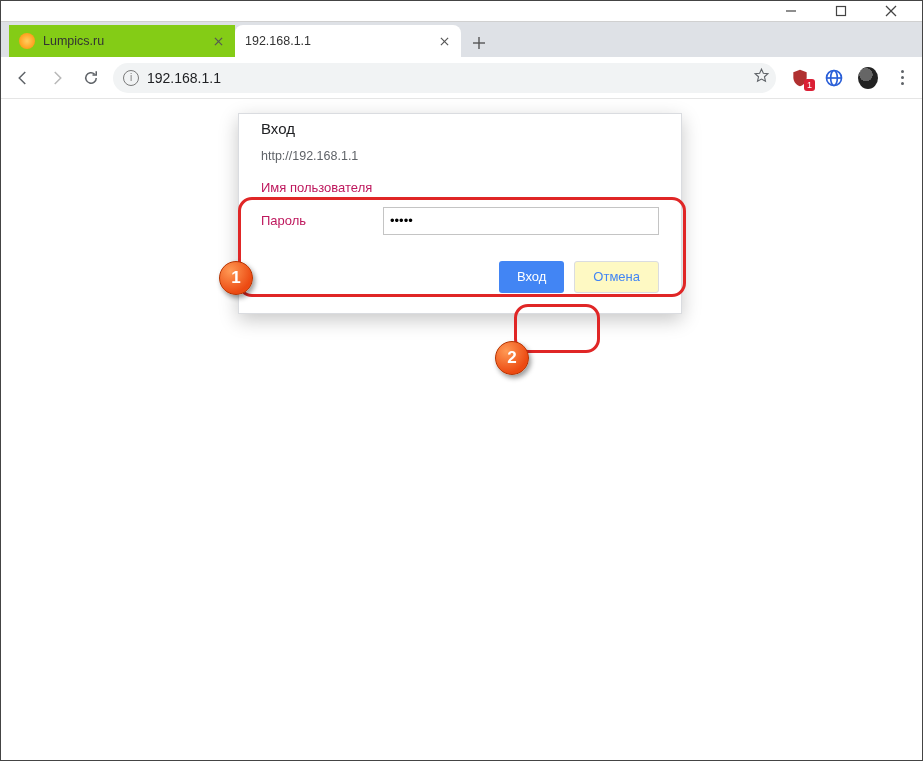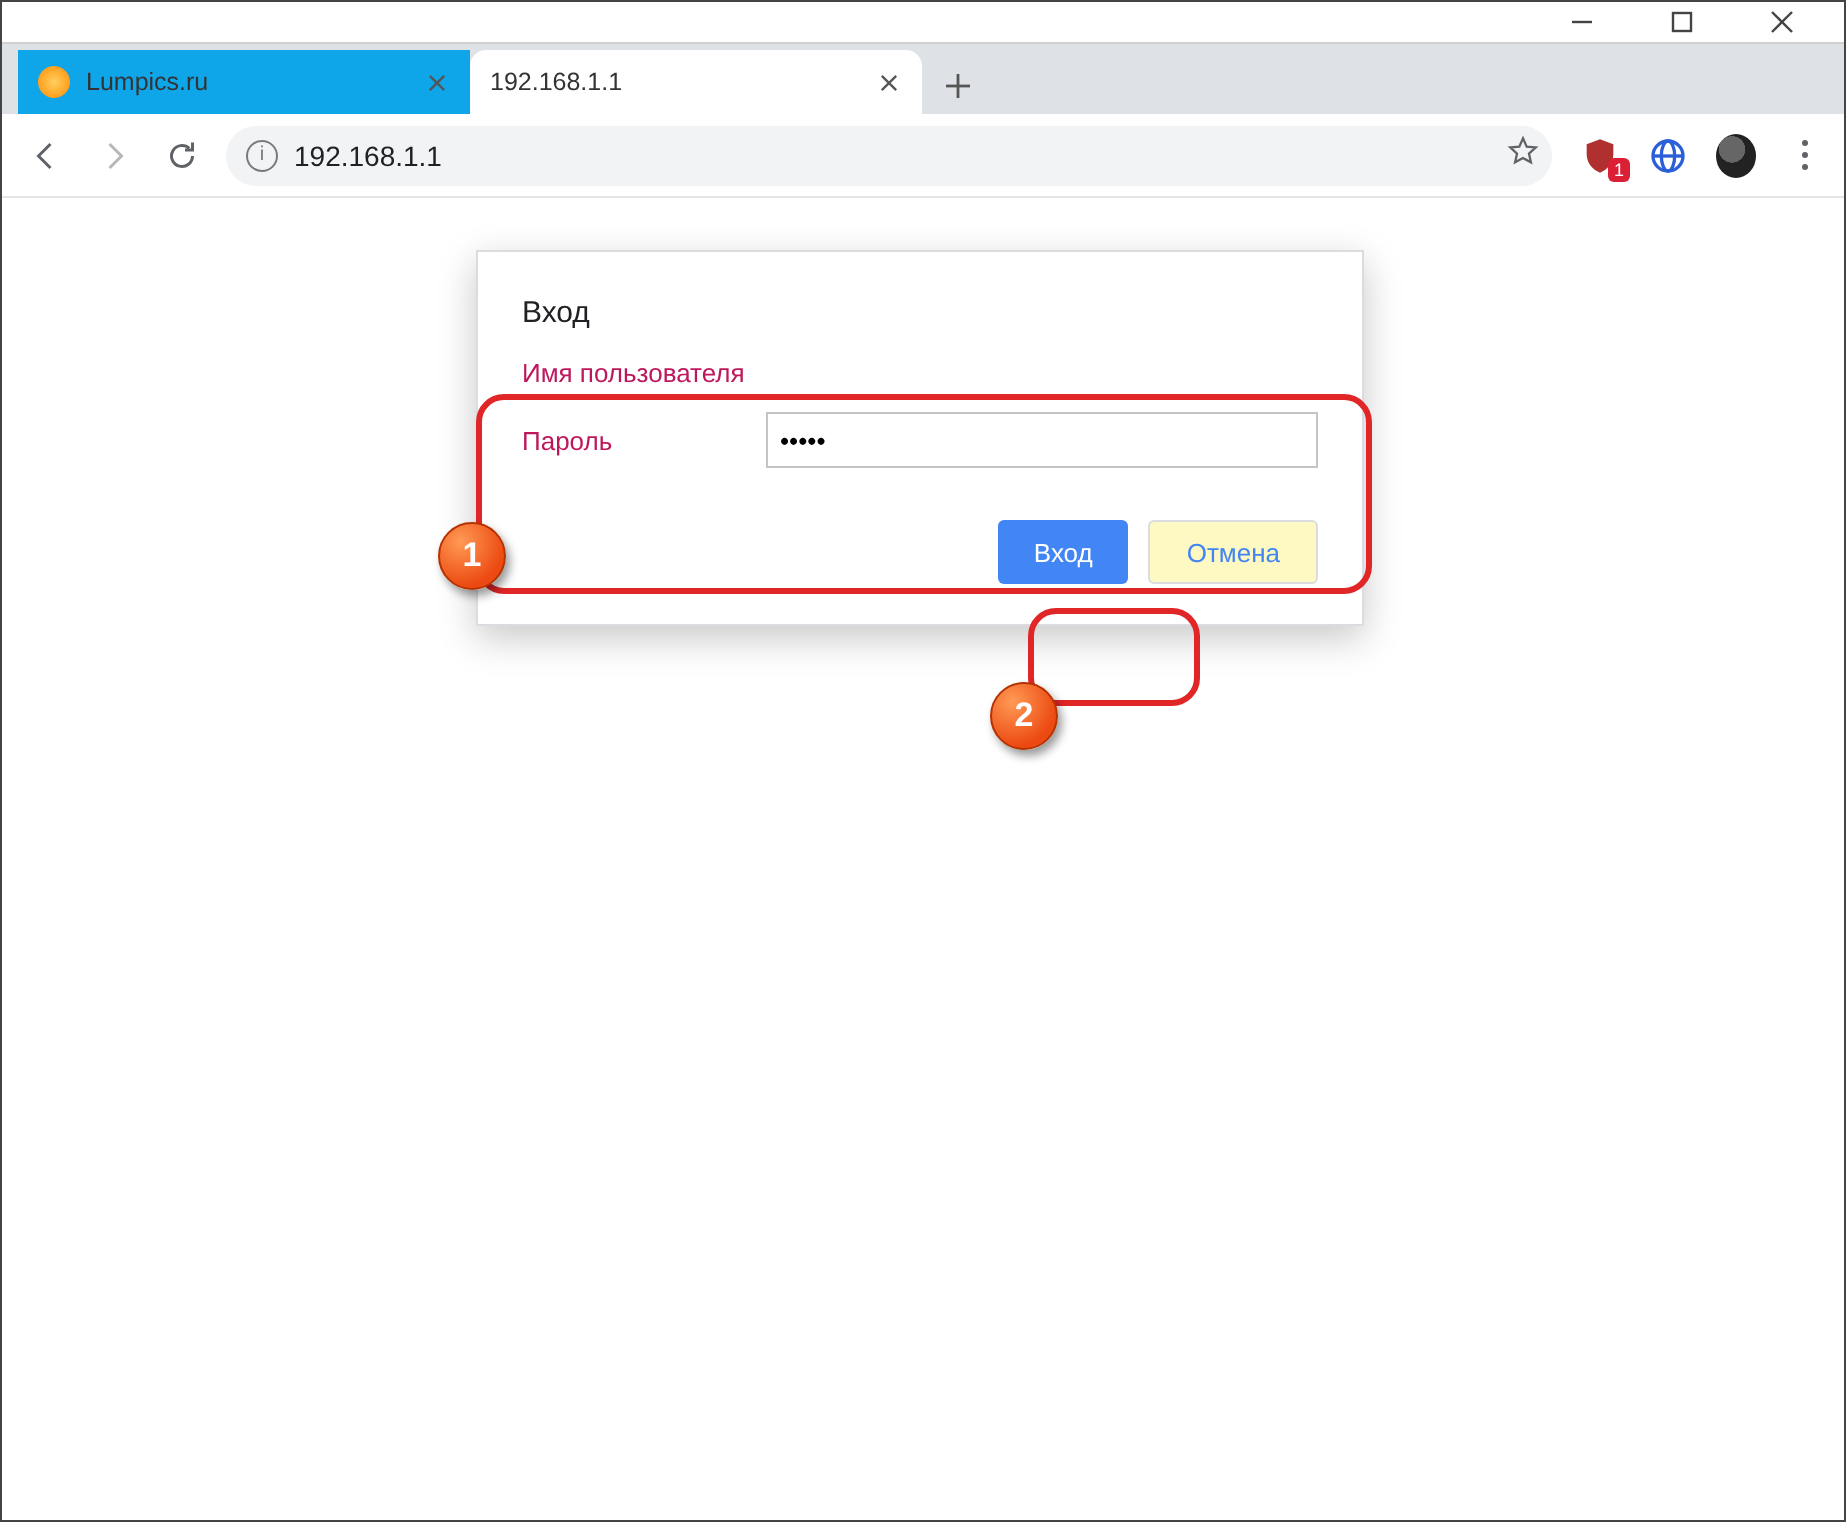--- a/index.html
+++ b/index.html
@@ -37,21 +37,21 @@
       height: 32px;
       display: flex;
       align-items: center;
       width: 226px;
       padding: 0 10px;
       font-size: 12.5px;
       color: #333;
       position: relative;
       cursor: pointer;
     }
-    .tab.inactive { background: #0ea5e9; }
+    .tab.inactive { background: #84cc16; }
     .tab.active   { background: #fff; border-radius: 8px 8px 0 0; }
     .tab-icon { width: 16px; height: 16px; border-radius: 50%; margin-right: 8px; }
     .tab-title { flex: 1; white-space: nowrap; overflow: hidden; text-overflow: ellipsis; }
     .tab-close { width: 14px; height: 14px; color: #555; display:flex; align-items:center; justify-content:center; }
     .newtab { width: 28px; height: 28px; display:flex; align-items:center; justify-content:center; color:#555; margin-left:4px; cursor:pointer; }
 
     
     .toolbar {
       height: 42px;
       background: #fff;
@@ -83,27 +83,27 @@
     .ext-icons { display:flex; align-items:center; gap: 14px; margin-left: 4px; }
     .ext { position: relative; width: 20px; height: 20px; display:flex; align-items:center; justify-content:center; cursor:pointer; }
     .badge { position:absolute; bottom:-3px; right:-5px; background:#db1f35; color:#fff; font-size:9px; border-radius:3px; padding:0 3px; line-height:12px;}
     .avatar { width: 22px; height: 22px; border-radius:50%; background:#333; background-image: radial-gradient(circle at 40% 35%, #666 35%, #222 36%); }
     .menu-dots { width: 18px; display:flex; flex-direction:column; gap:3px; align-items:center; }
     .menu-dots span { width:3px; height:3px; border-radius:50%; background:#5f6368; }
 
     
     .dialog {
       position: absolute;
-      top: 124px;
+      top: 112px;
       left: 237px;
       width: 444px;
       background: #fff;
       border: 1px solid #dadce0;
       box-shadow: 0 6px 18px rgba(0,0,0,0.22);
-      padding: 22px 22px 20px 22px;
+      padding: 6px 22px 20px 22px;
       font-size: 13px;
       color: #3c4043;
     }
     .dialog h3 { font-size: 15px; font-weight: 500; color:#202124; margin-bottom: 10px; }
     .dialog .sub { color:#5f6368; font-size: 12.5px; line-height: 1.5; margin-bottom: 14px; }
 
     .form-row { display:flex; align-items:center; margin-bottom: 12px; }
     .form-row label { width: 122px; font-size: 13px; color:#be185d; }
     .form-row input {
       flex: 1;
@@ -251,20 +251,21 @@
         </div>
     </div>
   </div>
 </div>
 
 <div class="content-gap"></div>
 
 <div class="dialog">
   <h3>Вход</h3>
   <div class="sub">
+    <div>http://192.168.1.1</div>
   </div>
 
   <div class="form-row">
     <label>Имя пользователя</label>
   </div>
 
   <div class="form-row">
     <label>Пароль</label>
     <input type="text" value="•••••" style="">
   </div>

